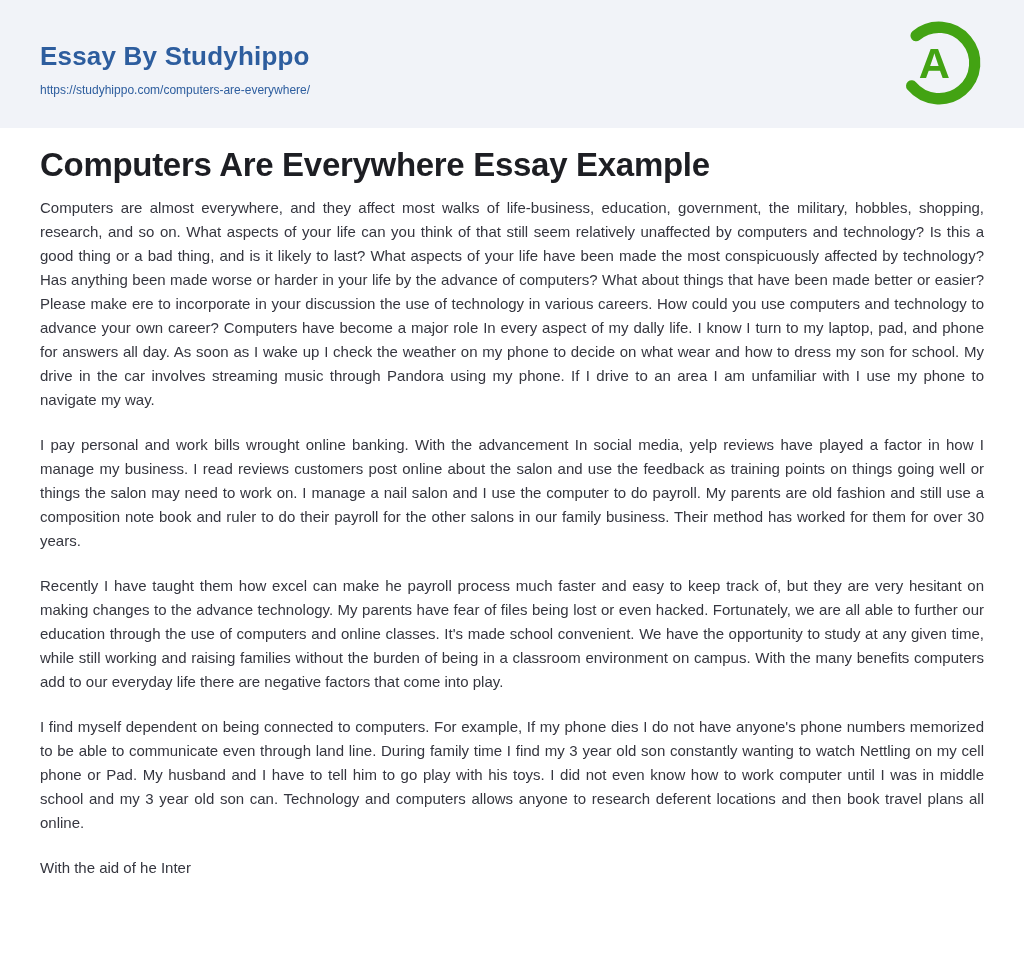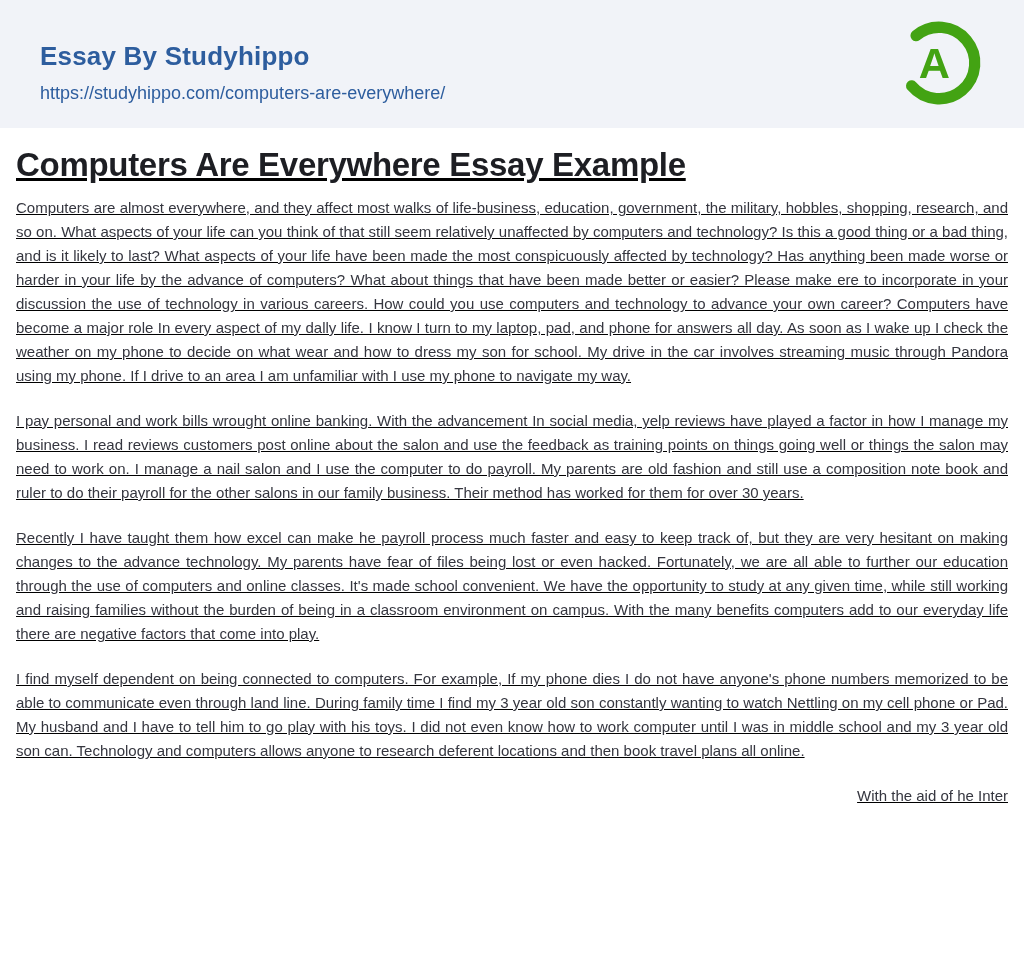--- a/index.html
+++ b/index.html
@@ -27,59 +27,58 @@
   .site-title {
     padding-top: 42px;
     font-size: 26px;
     font-weight: 700;
     letter-spacing: 0.2px;
     color: #2d5d9e;
     line-height: 1.1;
   }
   .source-url {
     margin-top: 12px;
-    font-size: 18px;
+    font-size: 12px;
     font-weight: 400;
     color: #2d5d9e;
     text-decoration: none;
     display: inline-block;
     cursor: pointer;
   }
   .logo {
     position: absolute;
     top: 16px;
     right: 38px;
     width: 94px;
     height: 94px;
   }
   
   .content {
-    padding: 0 16px;
-    text-decoration: underline;
+    padding: 0 40px;
   }
   .essay-title {
     margin: 0;
     padding-top: 17px;
     padding-bottom: 11px;
     font-size: 33px;
     line-height: 40px;
     font-weight: 700;
     letter-spacing: -0.3px;
     color: #1d1e23;
   }
   .content p {
     margin: 0 0 21px 0;
     font-size: 15px;
     line-height: 24px;
     color: #35363f;
     text-align: justify;
   }
   .content p:last-child {
     margin-bottom: 16px;
-    text-align: right;
+    text-align: left;
   }
 </style>
 </head>
 <body>
 
 <div class="page">
 
   <header class="header">
     <div class="site-title">Essay By Studyhippo</div>
     <a class="source-url">https://studyhippo.com/computers-are-everywhere/</a>

